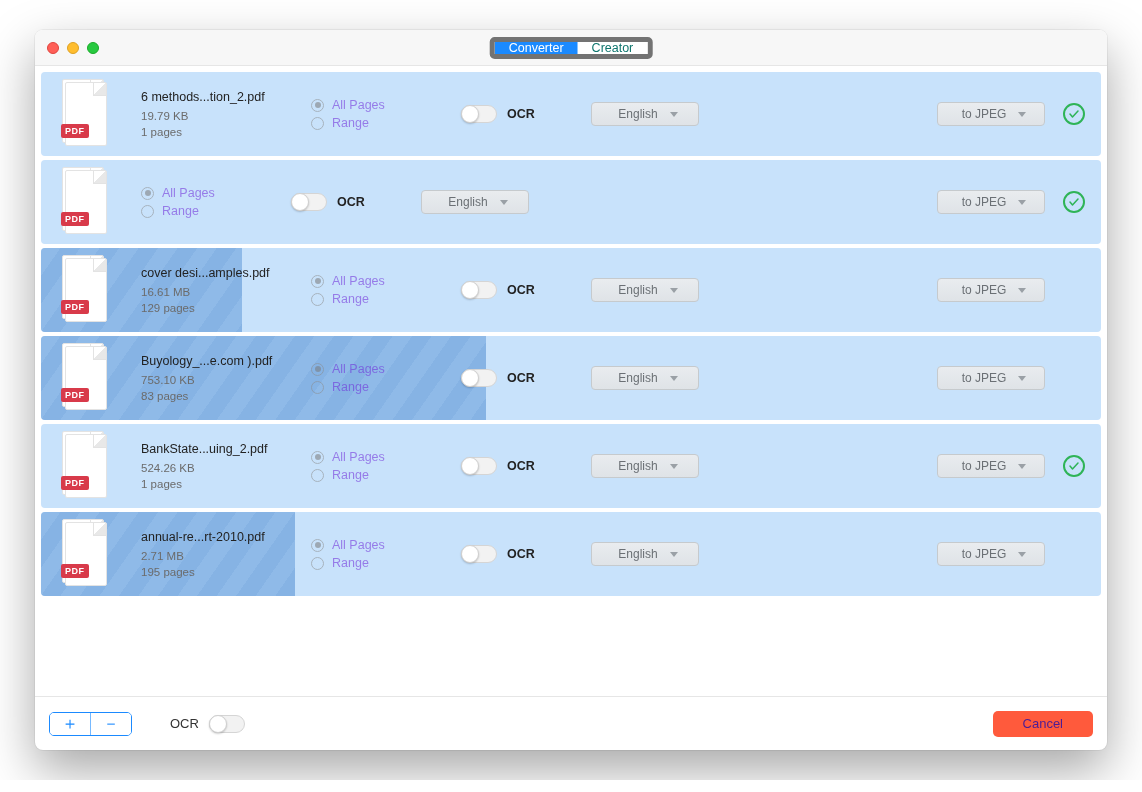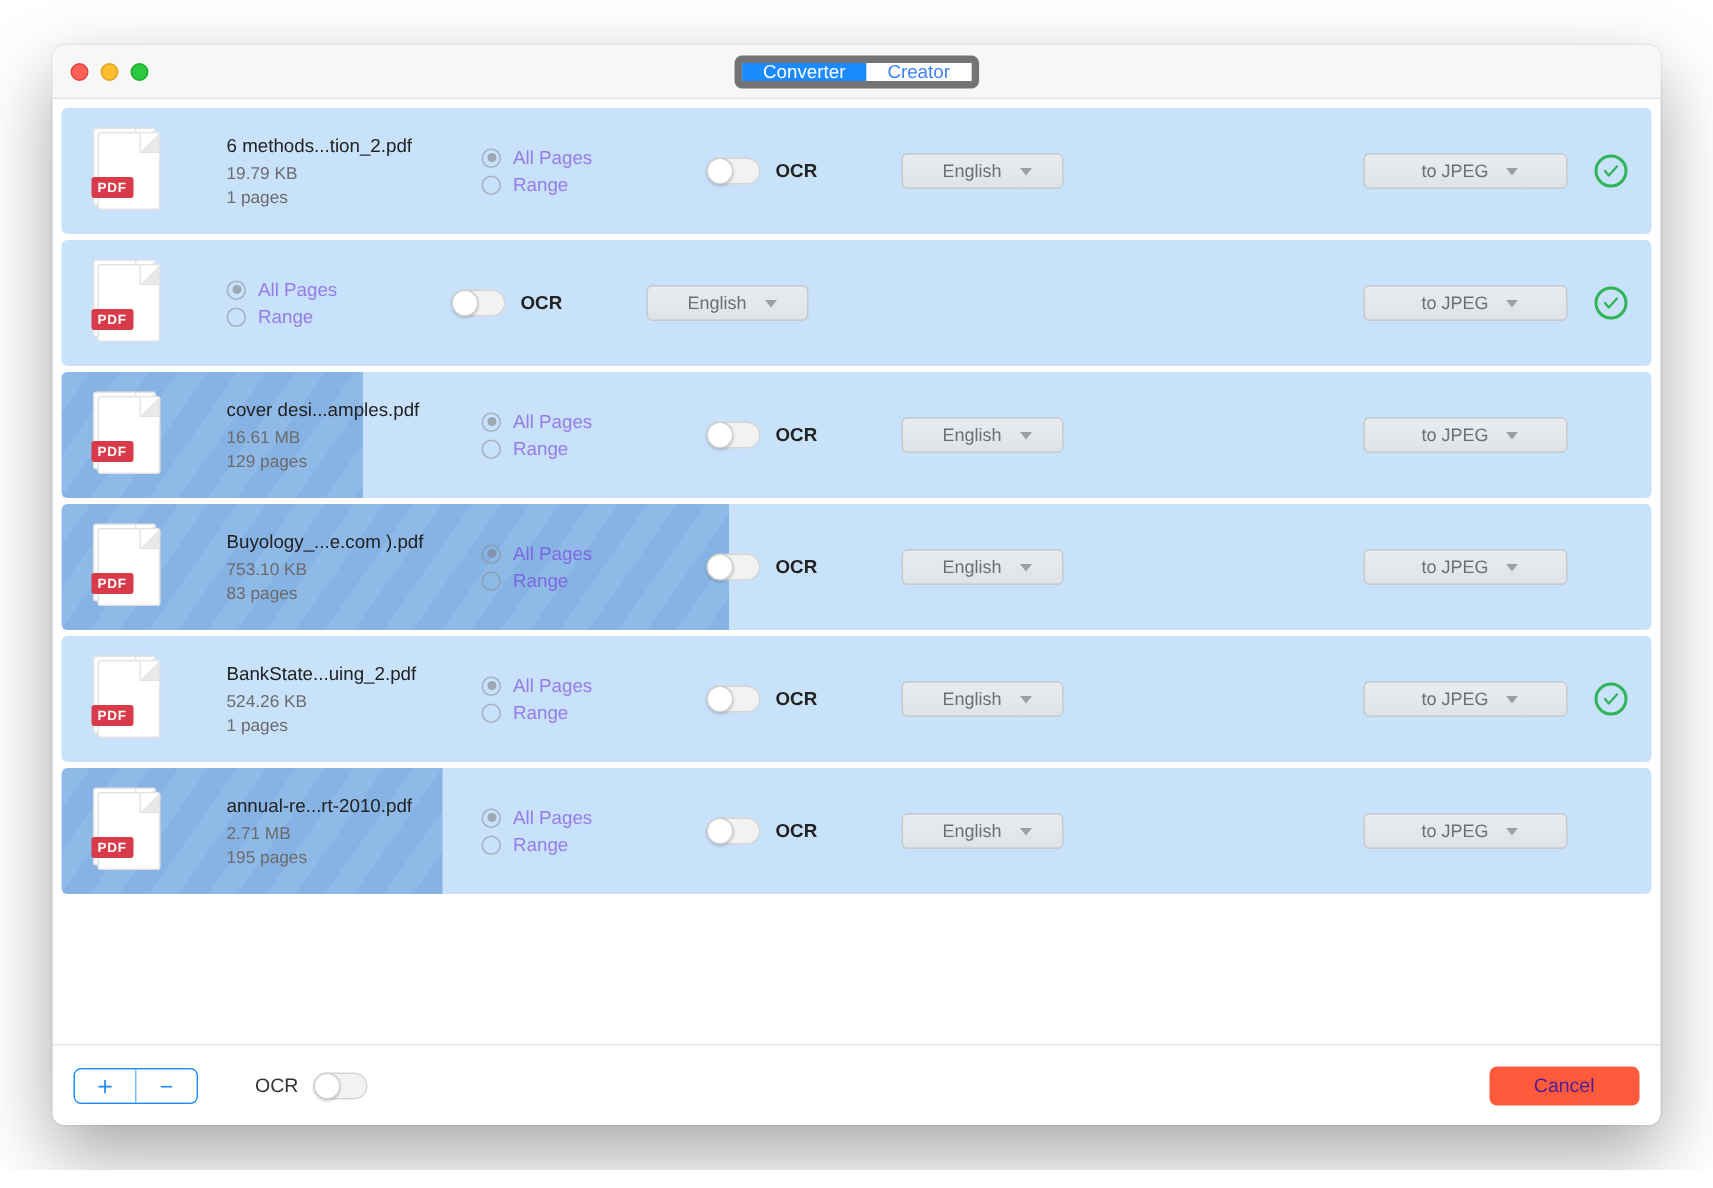--- a/index.html
+++ b/index.html
@@ -45,21 +45,21 @@
   border: 5px solid #737373;
   border-radius: 5px;
   overflow: hidden;
   height: 22px;
 }
 .seg-btn {
   padding: 0 14px;
   font-size: 12.5px;
   display: flex; align-items: center;
   background: #fff;
-  color: #3b82f6;
+  color: #0f766e;
   cursor: pointer;
 }
 .seg-btn.active {
   background: #1b8aff;
   color: #fff;
 }
 .content {
   flex: 1;
   padding: 6px 6px 0 6px;
   overflow: auto;
@@ -80,23 +80,23 @@
   left: 0; top: 0; bottom: 0;
   background: repeating-linear-gradient(
     125deg,
     #8fbae8 0px, #8fbae8 16px,
     #86b3e4 16px, #86b3e4 32px
   );
   z-index: 0;
 }
 .row > * { position: relative; z-index: 1; }
 .pdf-icon {
-  width: 42px; height: 52px;
+  width: 42px; height: 64px;
   position: relative;
-  margin-right: 44px;
+  margin-right: 34px;
   flex-shrink: 0;
 }
 .pdf-page {
   position: absolute; inset: 0;
   background: #fff;
   border: 1px solid #e3e3e3;
   border-radius: 2px;
 }
 .pdf-page.before {
   transform: translate(-3px,-3px);
@@ -184,21 +184,21 @@
   padding: 0 10px 0 16px;
   cursor: pointer;
 }
 .select .caret {
   width: 0; height: 0;
   border-left: 4px solid transparent;
   border-right: 4px solid transparent;
   border-top: 5px solid #9aa0a6;
 }
 .lang-select { width: 108px; margin-right: auto; }
-.fmt-select { width: 136px; margin-right: 16px; }
+.fmt-select { width: 108px; margin-right: 16px; }
 .status {
   width: 26px; height: 26px; flex-shrink:0;
   display:flex; align-items:center; justify-content:center;
 }
 .check-circle {
   width: 22px; height: 22px;
   border: 2px solid #2fb457;
   border-radius: 50%;
   display:flex; align-items:center; justify-content:center;
 }

